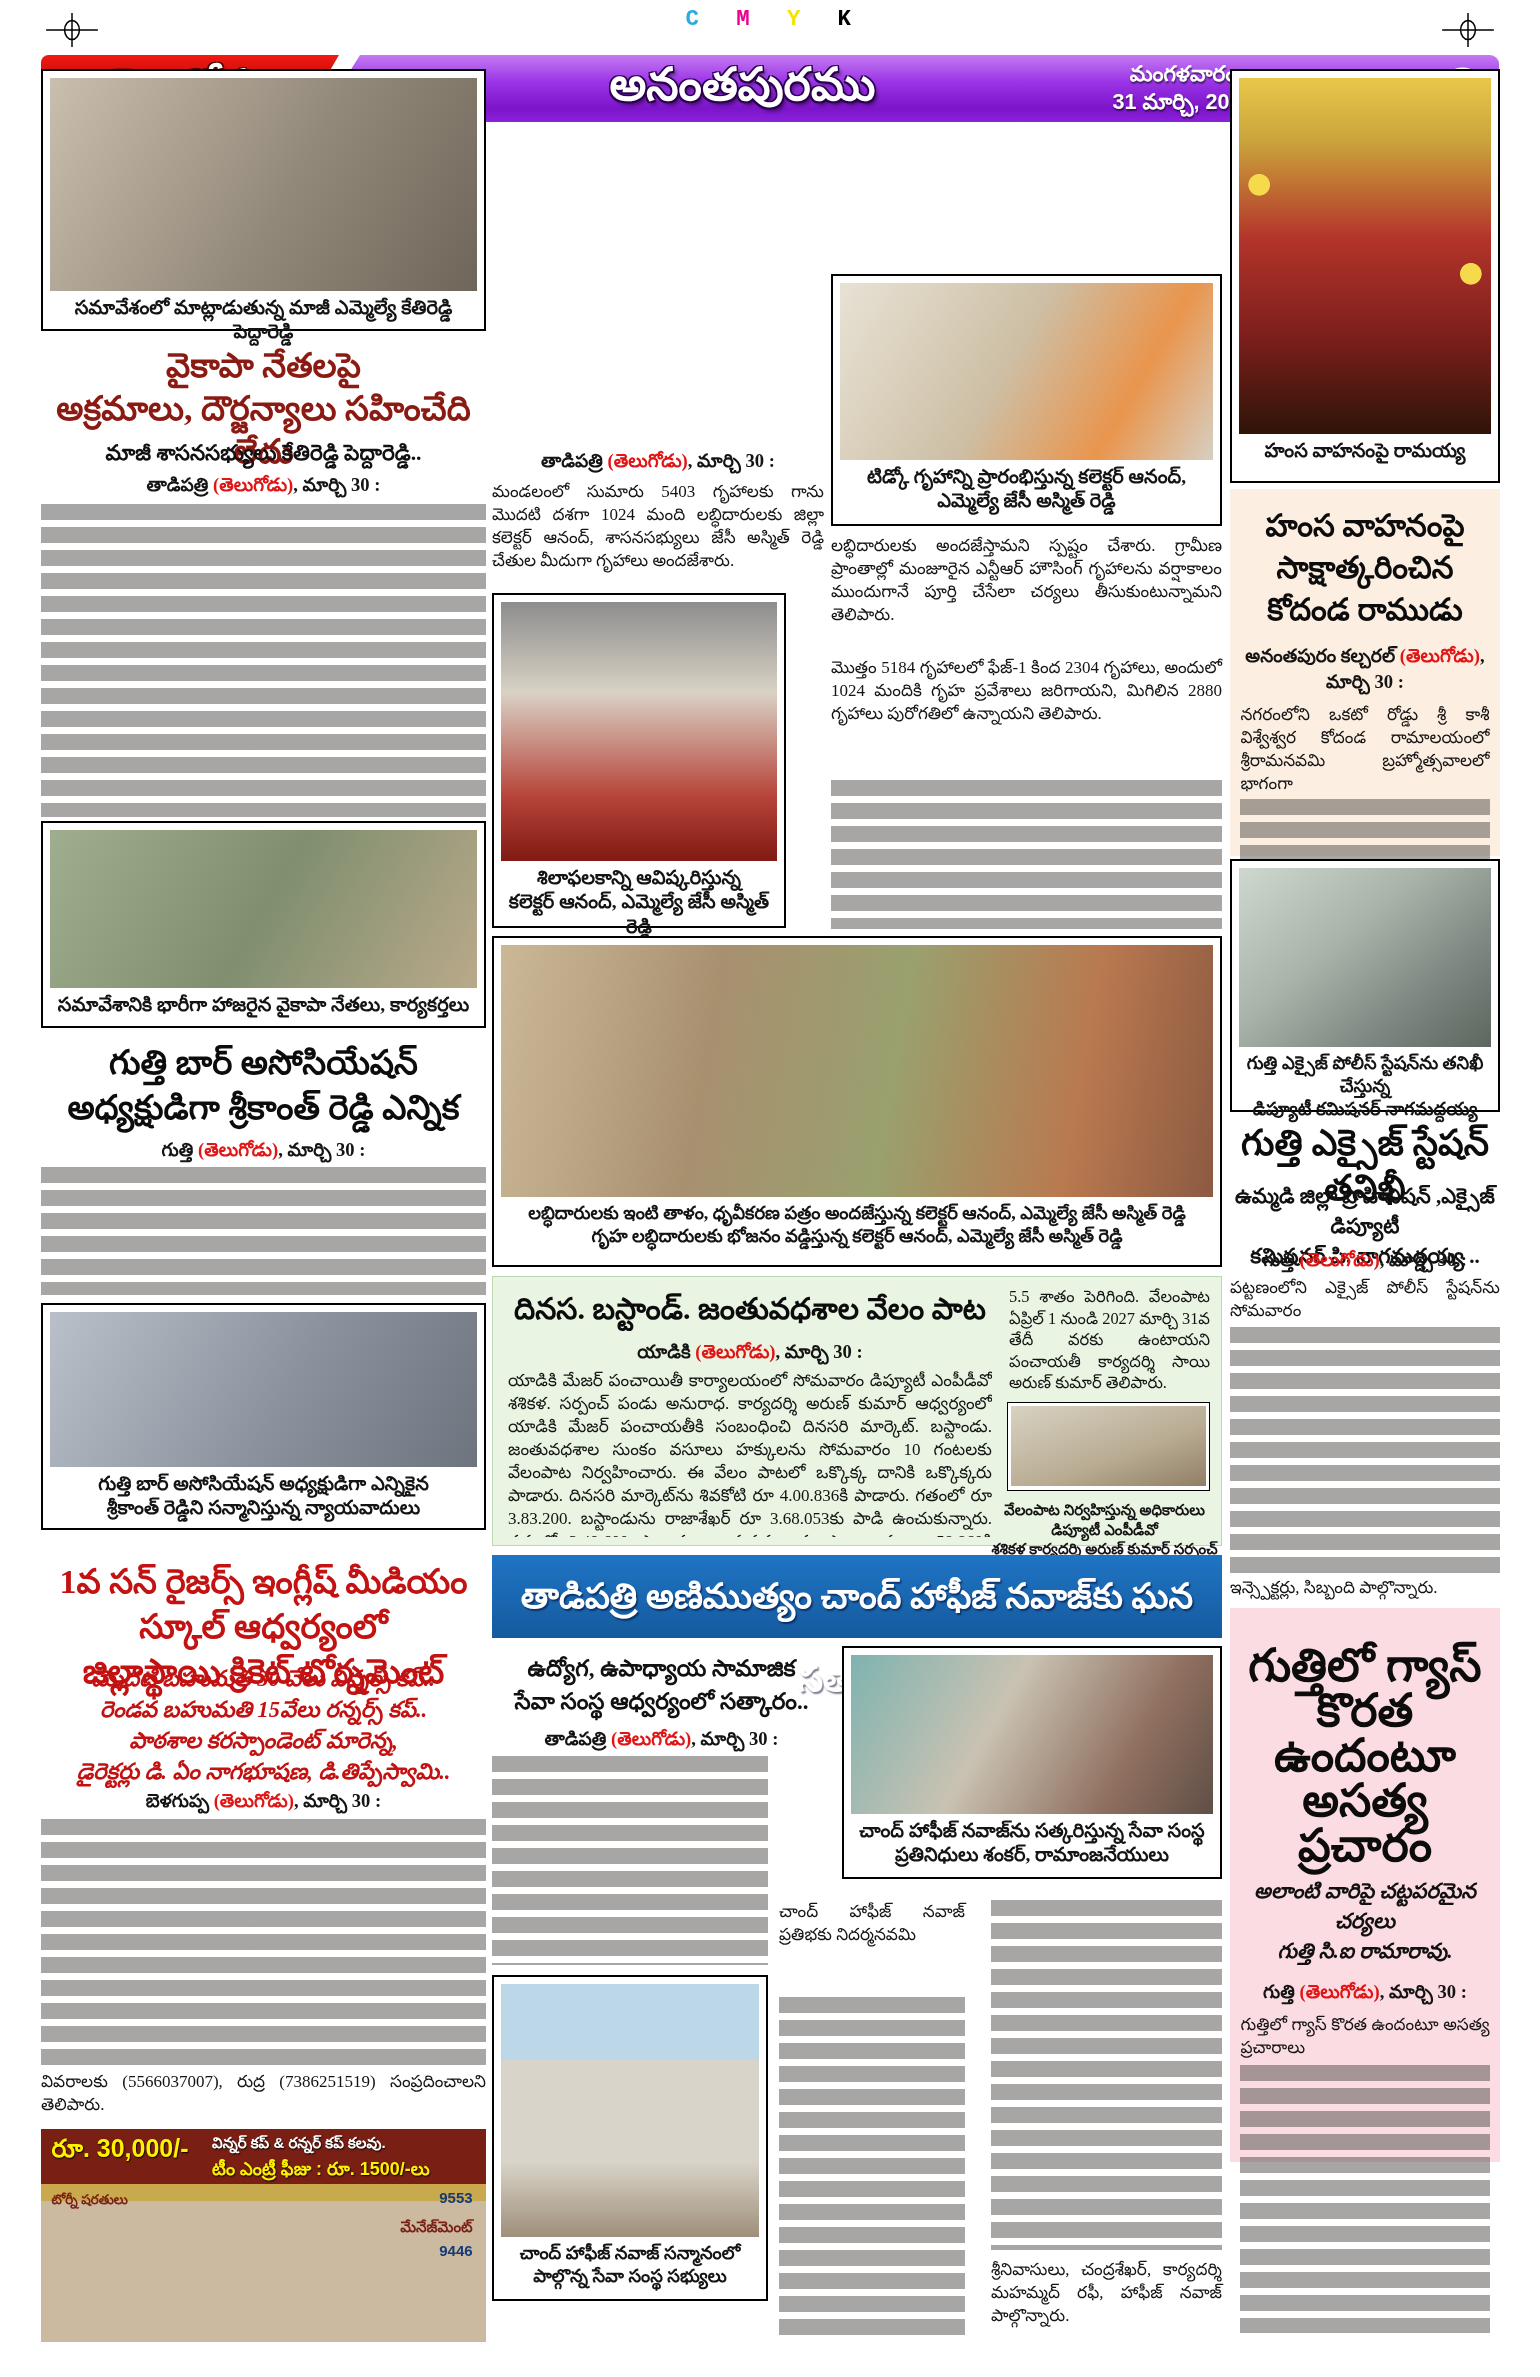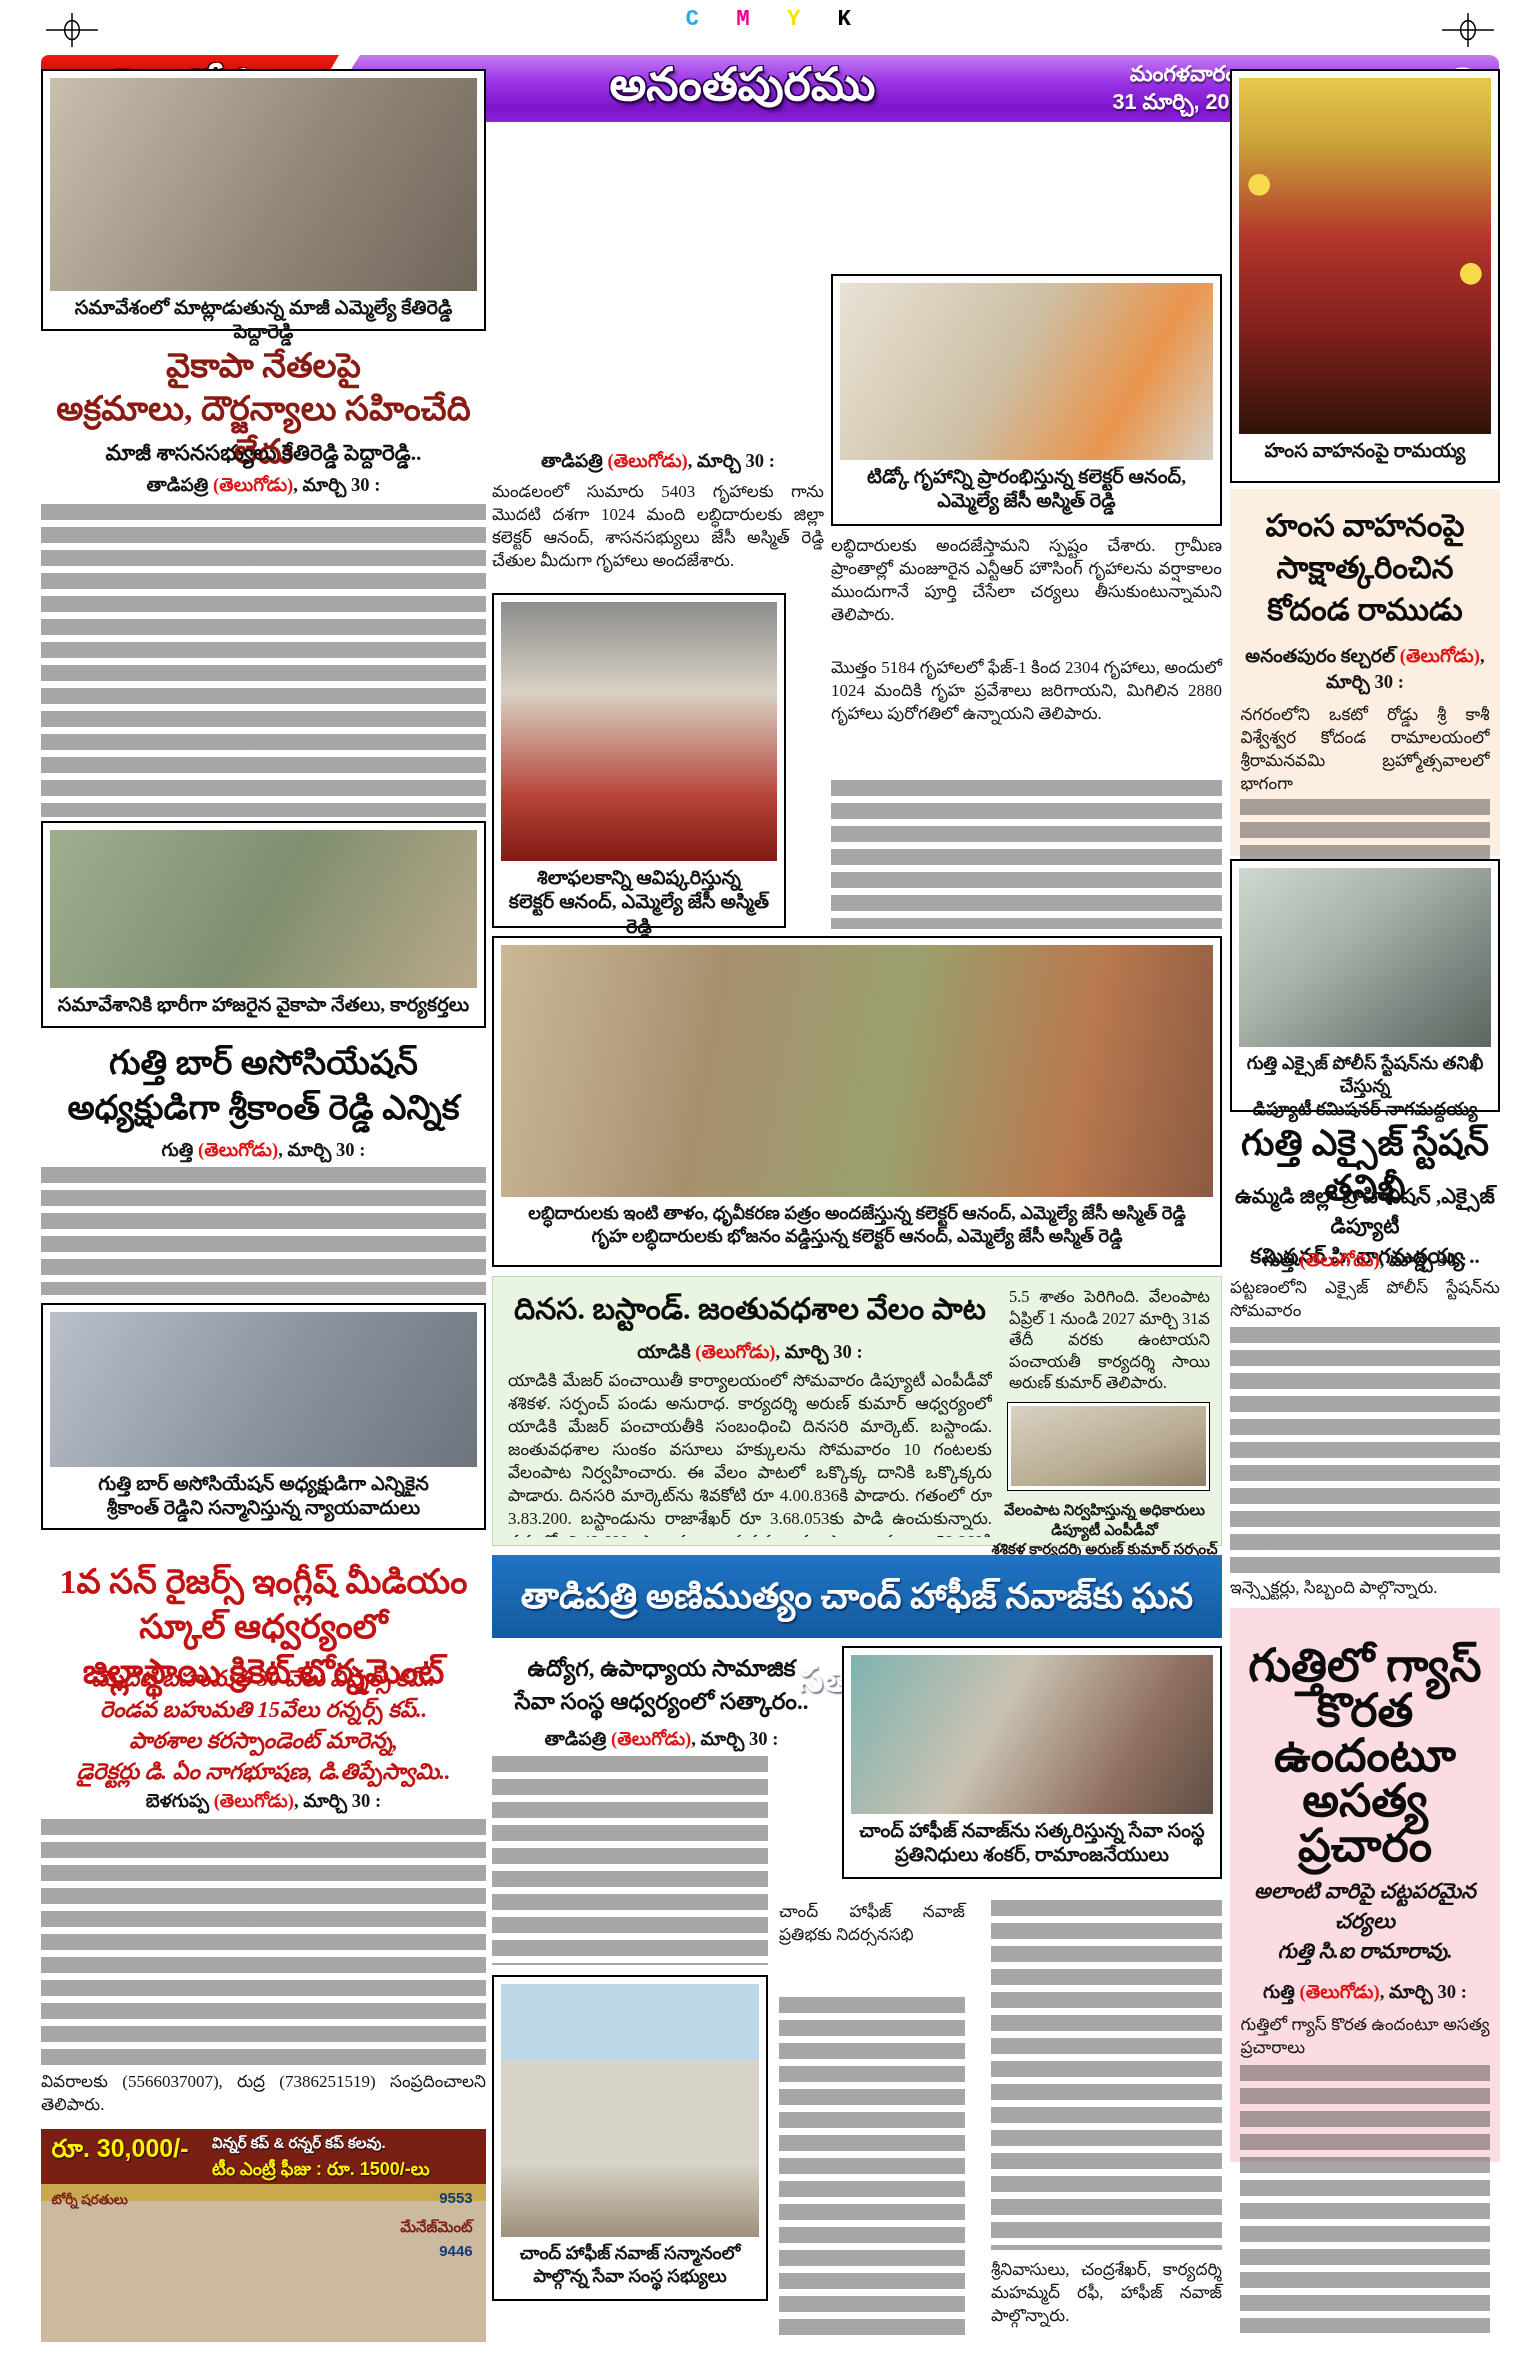--- a/index.html
+++ b/index.html
@@ -217,21 +217,21 @@
     <span>తాడిపత్రి </span><span class="agency">(తెలుగోడు)</span><span>, మార్చి 30 :</span>
   </div>
   <div class="abs greek" style="left:492px;top:1756px;width:276px;height:209px;"></div>
 
   <div class="abs frame" style="left:842px;top:1646px;width:380px;height:233px;">
     <div class="ph ph-felic" style="height:159px;"></div>
     <div class="cap pre">చాంద్ హాఫీజ్ నవాజ్‌ను సత్కరిస్తున్న సేవా సంస్థ
 ప్రతినిధులు శంకర్, రామాంజనేయులు</div>
   </div>
 
-  <div class="abs body just" style="left:779px;top:1900px;width:186px;">చాంద్ హాఫీజ్ నవాజ్ ప్రతిభకు నిదర్సనసభి</div>
+  <div class="abs body just" style="left:779px;top:1900px;width:186px;">చాంద్ హాఫీజ్ నవాజ్ ప్రతిభకు నిదర్మనవమి</div>
   <div class="abs greek" style="left:779px;top:1997px;width:186px;height:343px;"></div>
   <div class="abs greek" style="left:991px;top:1900px;width:231px;height:350px;"></div>
   <div class="abs body just" style="left:991px;top:2258px;width:231px;">శ్రీనివాసులు, చంద్రశేఖర్, కార్యదర్శి మహమ్మద్ రఫీ, హాఫీజ్ నవాజ్ పాల్గొన్నారు.</div>
 
   <div class="abs frame" style="left:492px;top:1975px;width:276px;height:326px;">
     <div class="ph ph-garland" style="height:253px;"></div>
     <div class="cap pre" style="font-size:18px;line-height:23px;">చాంద్ హాఫీజ్ నవాజ్ సన్మానంలో
 పాల్గొన్న సేవా సంస్థ సభ్యులు</div>
   </div>
 

